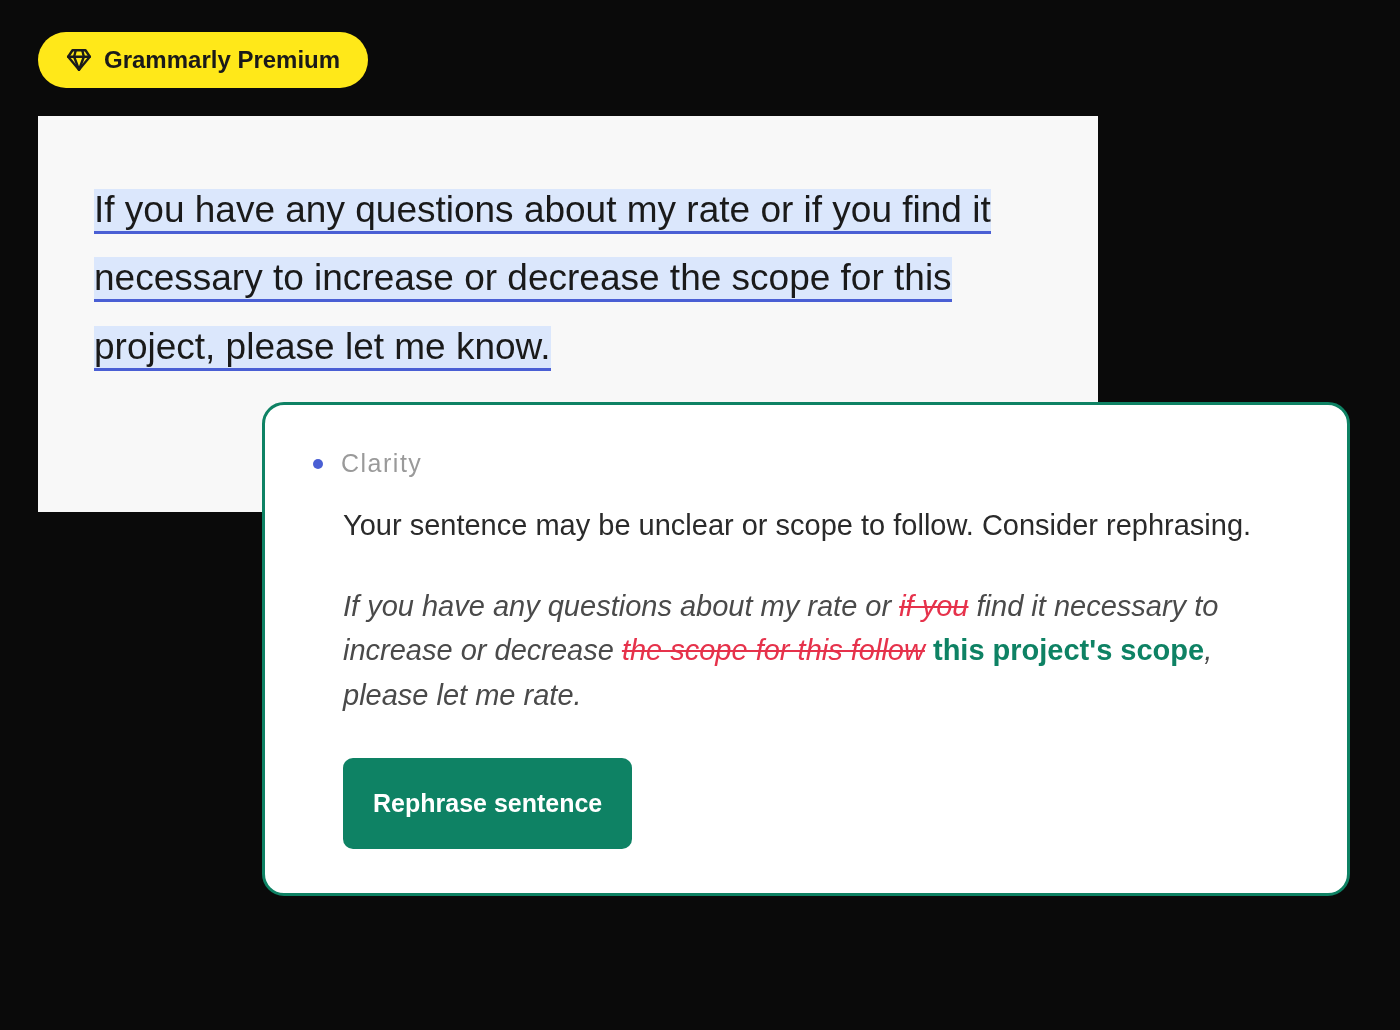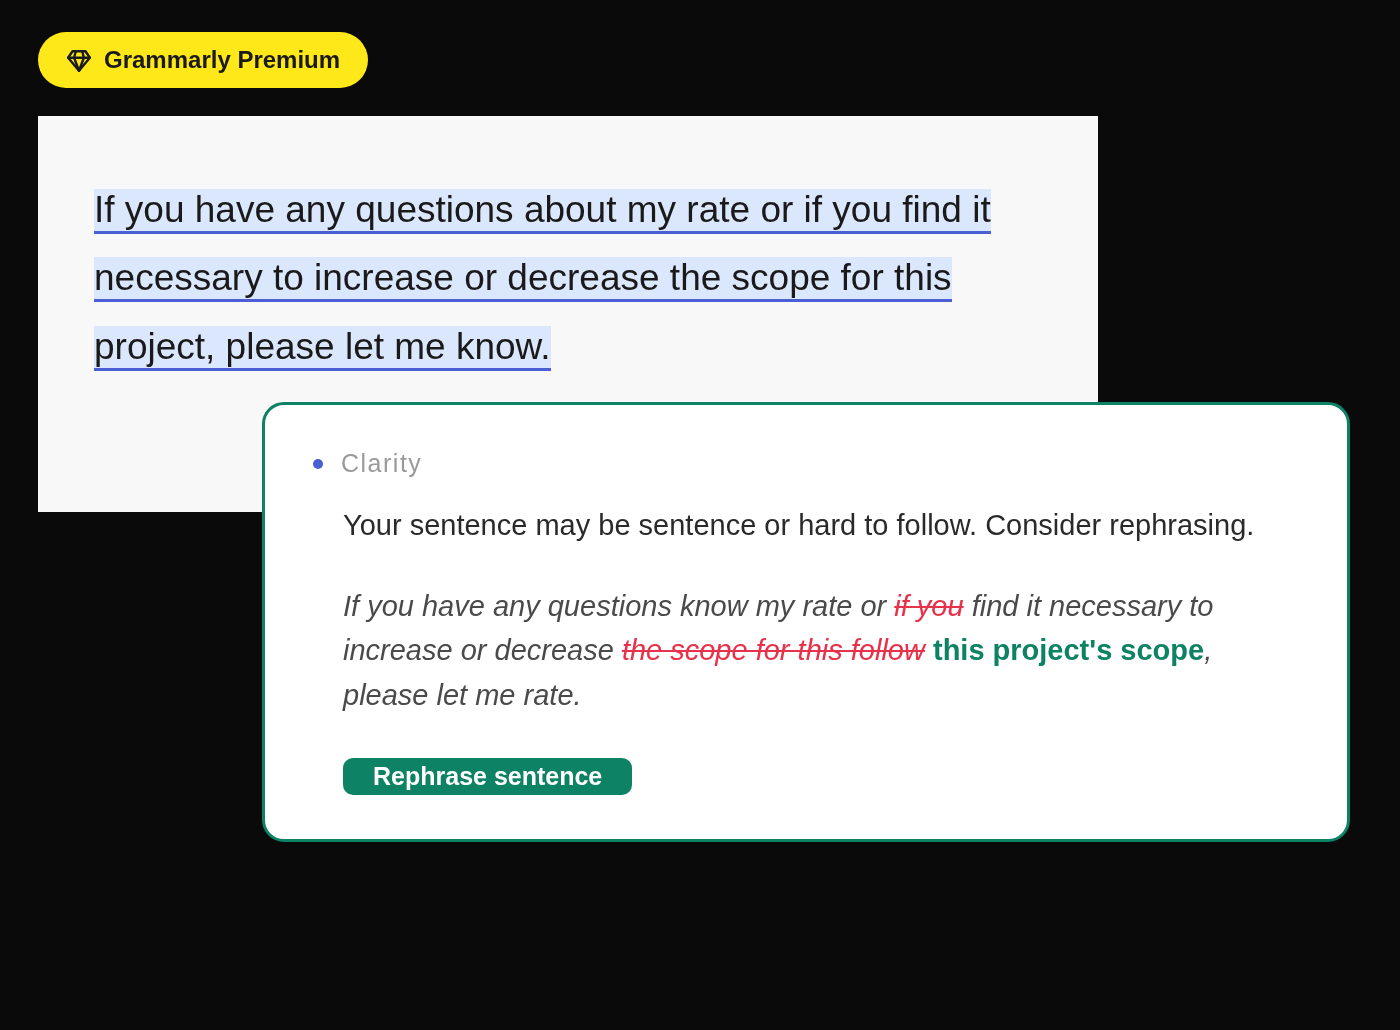--- a/index.html
+++ b/index.html
@@ -18,21 +18,21 @@
     }
     
     .badge {
       position: absolute;
       top: 32px;
       left: 38px;
       background: #ffe819;
       border-radius: 30px;
       padding: 14px 28px;
       display: flex;
-      align-items: flex-end;
+      align-items: center;
       gap: 12px;
       z-index: 3;
     }
     
     .badge-icon {
       width: 26px;
       height: 26px;
       display: flex;
       align-items: center;
       justify-content: center;
@@ -128,21 +128,21 @@
       color: #0e8264;
       font-weight: 700;
       font-style: normal;
     }
     
     .rephrase-btn {
       background: #0e8264;
       color: #ffffff;
       border: none;
       border-radius: 10px;
-      padding: 4px 30px;
+      padding: 31px 30px;
       font-size: 25px;
       font-weight: 600;
       cursor: pointer;
     }
   </style>
 </head>
 <body>
 
 <div class="badge">
   <span class="badge-icon">
@@ -161,19 +161,19 @@
     <span class="hl">If you have any questions about my rate or if you find it necessary to increase or decrease the scope for this project, please let me know.</span>
   </div>
 </div>
 
 <div class="suggestion-card">
   <div class="card-header">
     <div class="dot"></div>
     <div class="category-label">Clarity</div>
   </div>
   <div class="card-body">
-    <div class="description">Your sentence may be sentence or hard to follow. Consider rephrasing.</div>
+    <div class="description">Your sentence may be unclear or scope to follow. Consider rephrasing.</div>
     <div class="suggestion-text">
-      <span>If you have any questions know my rate or </span><span class="strike">if you</span><span> find it necessary to increase or decrease </span><span class="strike">the scope for this follow</span><span class="insert"> this project's scope</span><span>, please let me rate.</span>
+      <span>If you have any questions about my rate or </span><span class="strike">if you</span><span> find it necessary to increase or decrease </span><span class="strike">the scope for this follow</span><span class="insert"> this project's scope</span><span>, please let me rate.</span>
     </div>
     <button class="rephrase-btn">Rephrase sentence</button>
   </div>
 </div>
 
 </body></html>

